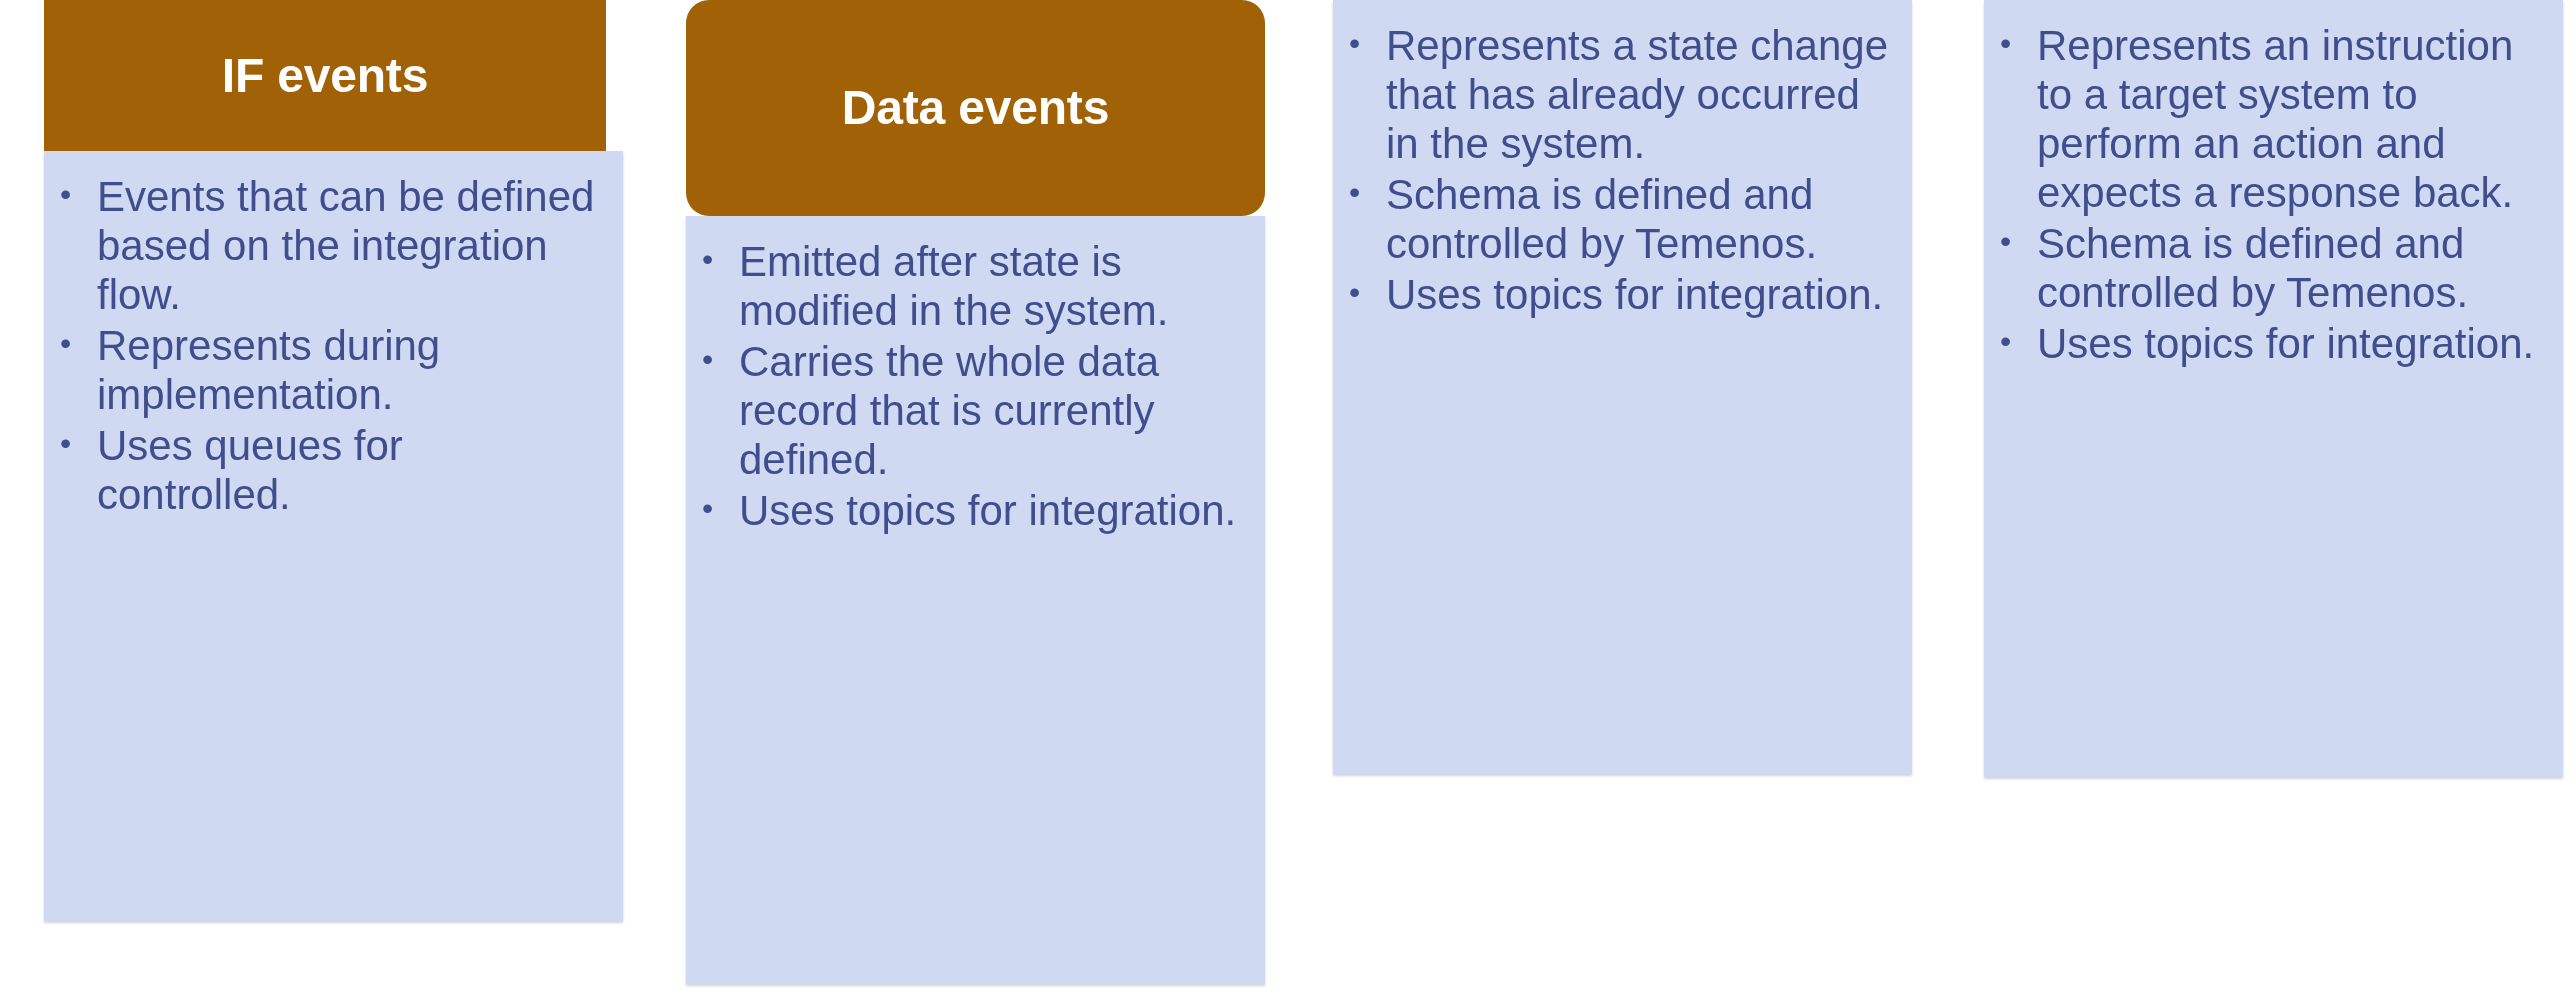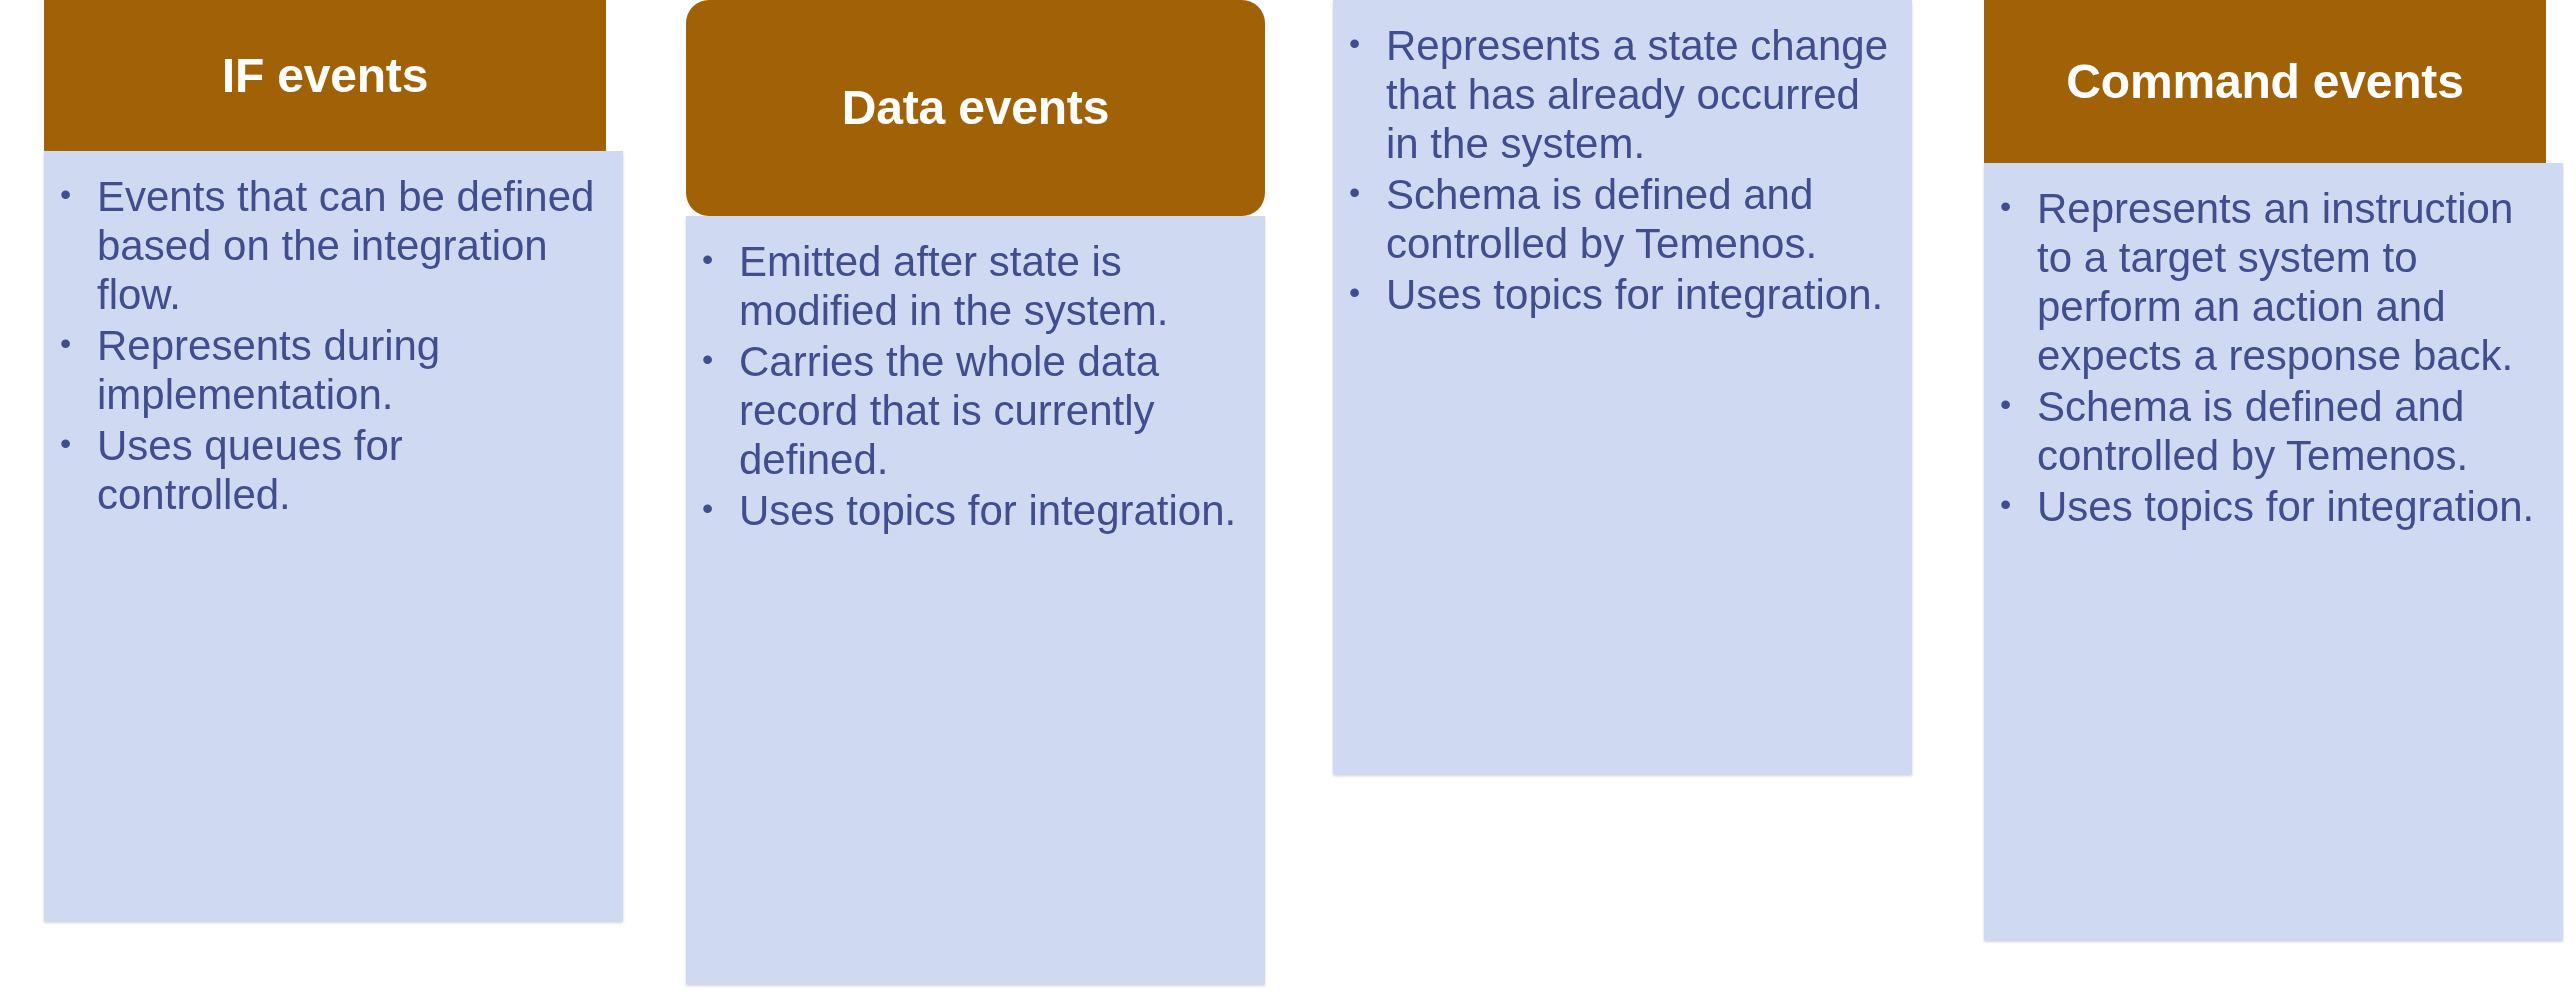--- a/index.html
+++ b/index.html
@@ -167,21 +167,20 @@
         </li>
         <li class="bullet">
           <span class="bullet__marker">•</span>
           <span class="bullet__text">Uses topics for integration.</span>
         </li>
       </ul>
     </div>
   </div>
 
   <div class="card card--c3">
-    <div class="card__header">Command events</div>
     <div class="card__body">
       <ul class="bullets">
         <li class="bullet">
           <span class="bullet__marker">•</span>
           <span class="bullet__text">Represents an instruction to a target system to perform an action and expects a response back.</span>
         </li>
         <li class="bullet">
           <span class="bullet__marker">•</span>
           <span class="bullet__text">Schema is defined and controlled by Temenos.</span>
         </li>

